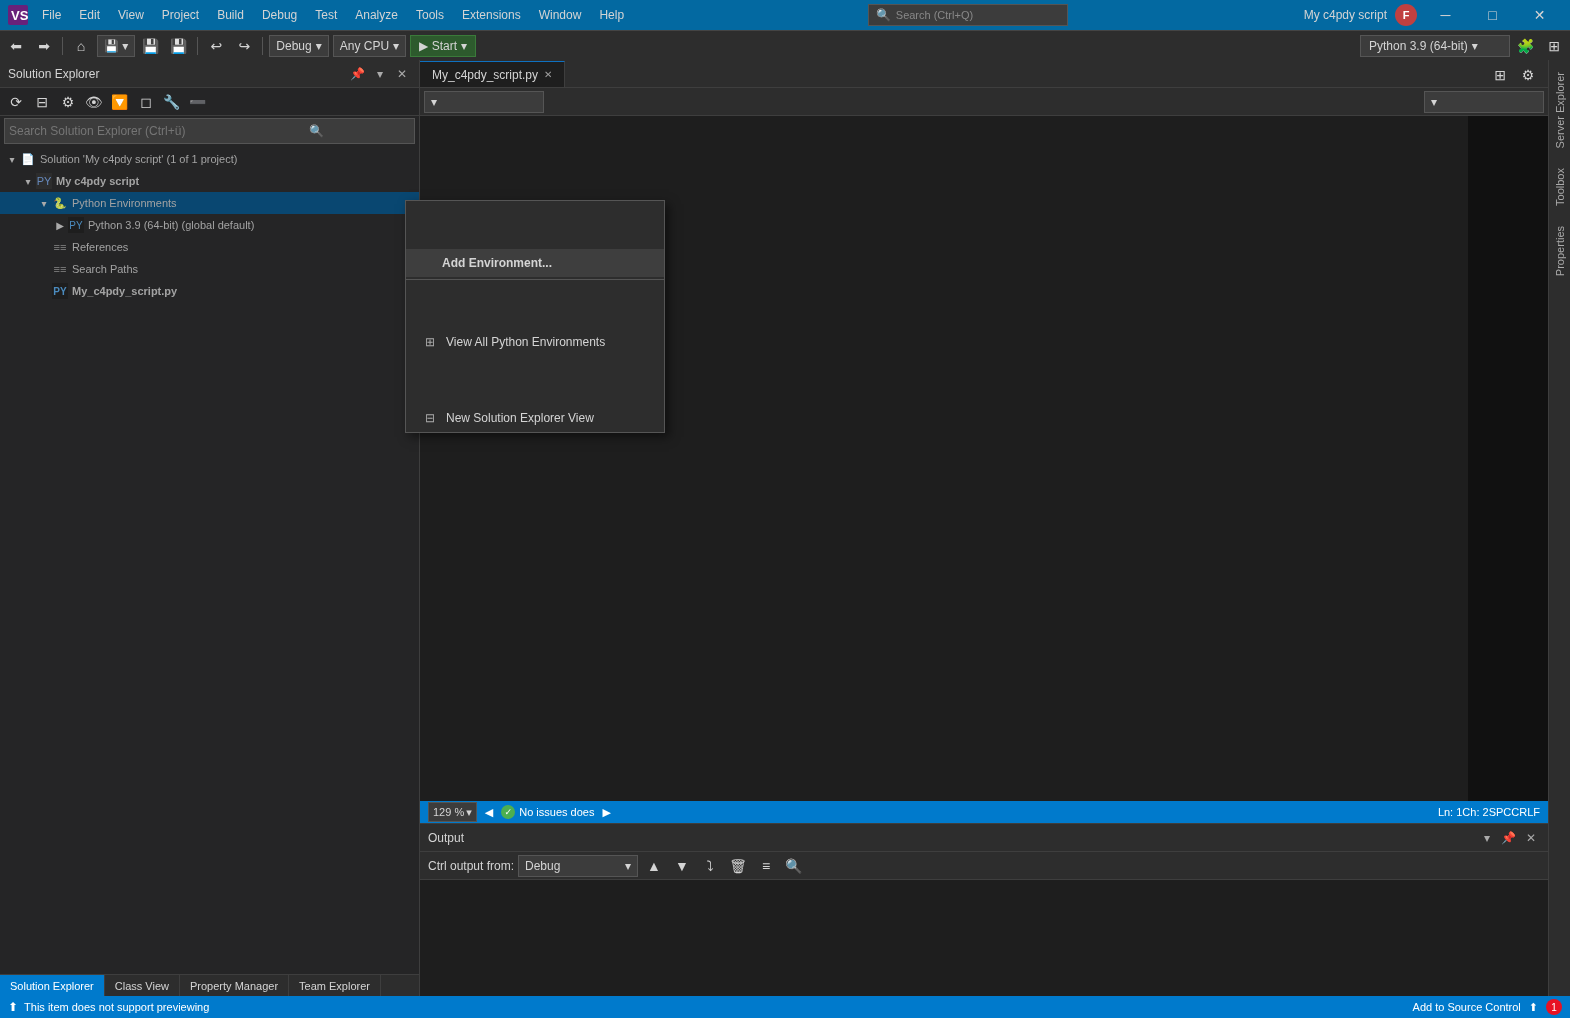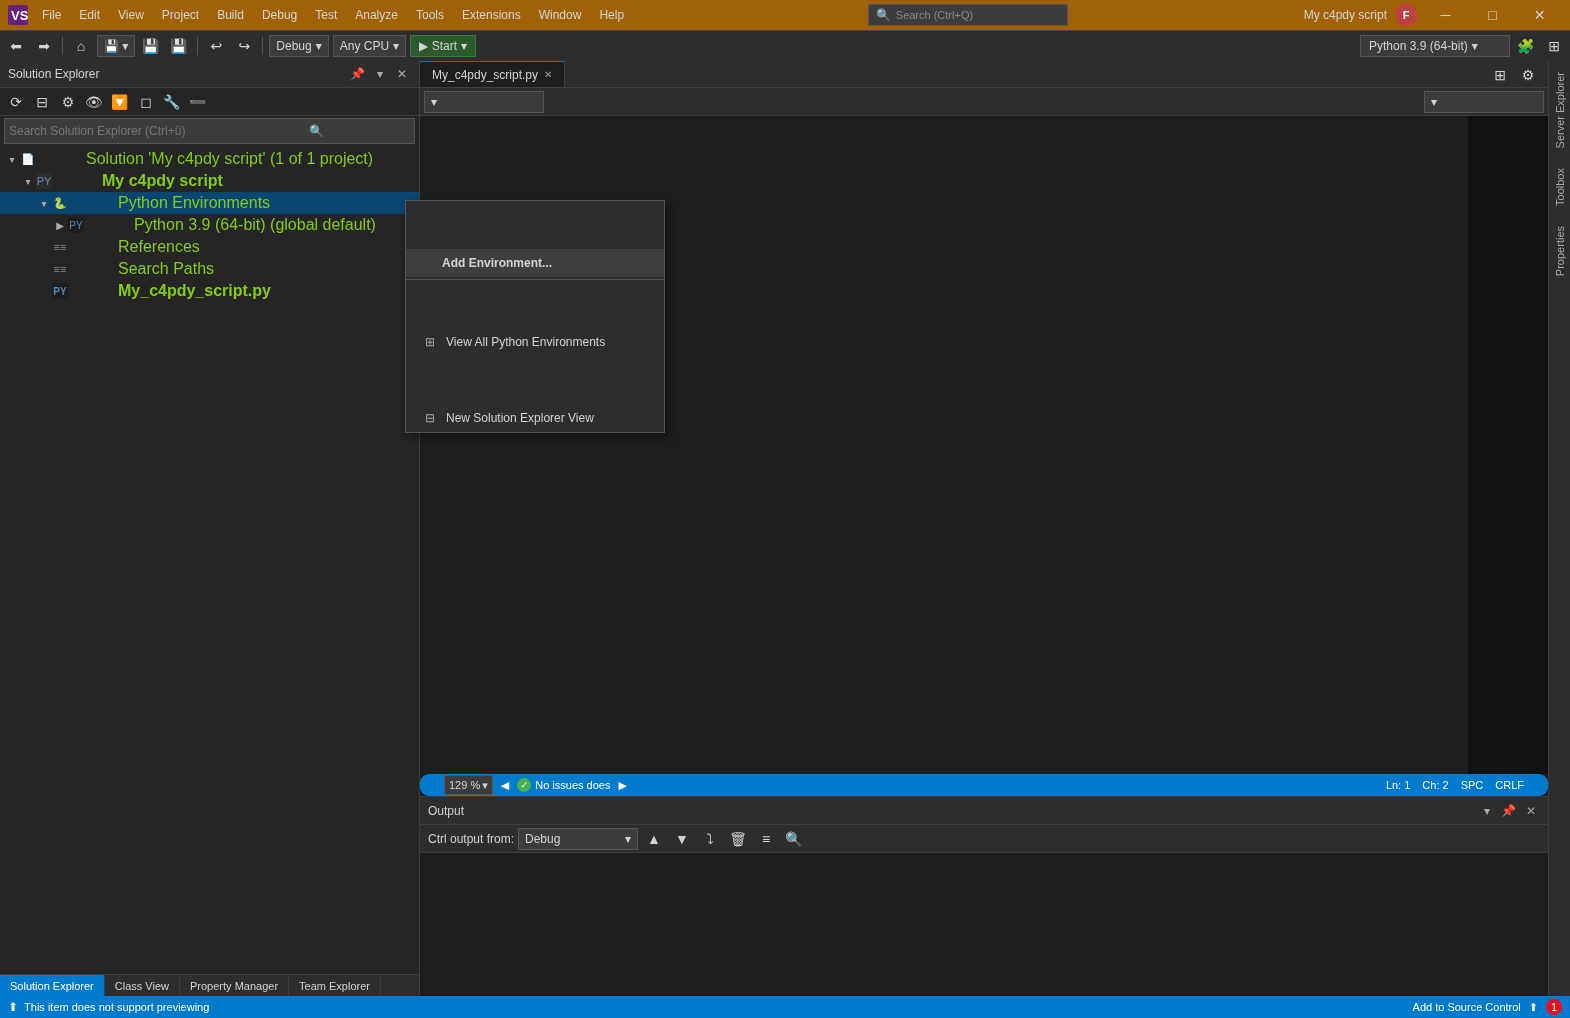--- a/index.html
+++ b/index.html
@@ -10,21 +10,21 @@
       font-family: 'Segoe UI', sans-serif;
       font-size: 12px;
       color: #d4d4d4;
       overflow: hidden;
       position: relative;
     }
 
     
     .title-bar {
       height: 30px;
-      background: #a16207;
+      background: #0369a1;
       display: flex;
       align-items: center;
       padding: 0 8px;
       gap: 6px;
     }
     .title-bar-logo {
       width: 20px;
       height: 20px;
       display: flex;
       align-items: center;
@@ -254,23 +254,22 @@
     .tree-item .item-icon {
       width: 16px;
       height: 16px;
       display: inline-flex;
       align-items: center;
       justify-content: center;
       margin-right: 4px;
       font-size: 11px;
     }
     .tree-item .item-label {
-      font-size: 16px;
-      color: #84cc16;
-      margin-left: 46px;
+      font-size: 11px;
+      color: #a3a3a3;
     }
     .tree-item .item-label.bold {
       font-weight: bold;
     }
 
     
     .editor-area {
       flex: 1;
       display: flex;
       flex-direction: column;
@@ -310,28 +309,27 @@
       background: #1e1e1e;
       position: relative;
     }
 
     
     .editor-status {
       height: 22px;
       background: #007acc;
       display: flex;
       align-items: center;
-      padding: 0 24px;
+      padding: 0 8px;
       gap: 12px;
       font-size: 11px;
       color: white;
-      border-radius: 9px;
     }
     .editor-status-left { display: flex; align-items: center; gap: 8px; }
-    .editor-status-right { margin-left: auto; display: flex; align-items: center; gap: 12px; }
+    .editor-status-right { margin-left: auto; display: flex; align-items: center; }
     .no-issues {
       display: flex;
       align-items: center;
       gap: 4px;
       color: white;
     }
     .issue-icon {
       width: 14px;
       height: 14px;
       border-radius: 50%;
@@ -402,21 +400,21 @@
       display: flex;
       align-items: center;
       justify-content: center;
       font-size: 12px;
       color: #aaa;
       flex-shrink: 0;
     }
 
     
     .output-panel {
-      height: 200px;
+      height: 173px;
       background: #1e1e1e;
       border-top: 1px solid #3e3e3e;
       display: flex;
       flex-direction: column;
     }
     .output-header {
       height: 28px;
       background: #2d2d2d;
       display: flex;
       align-items: center;

